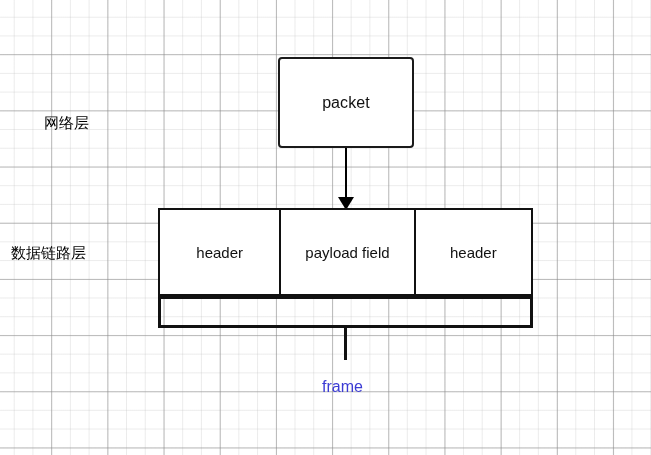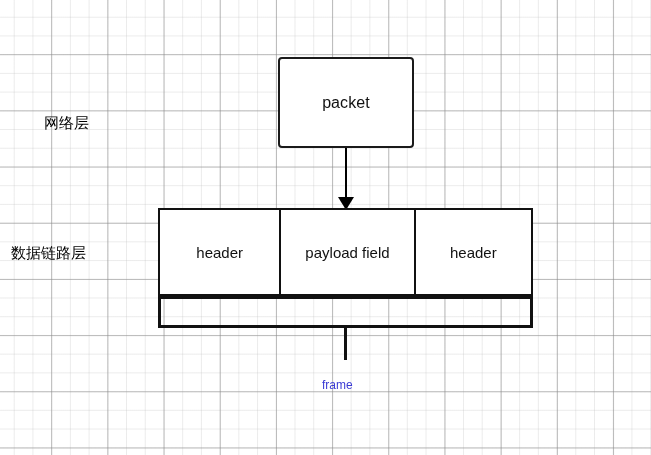--- a/index.html
+++ b/index.html
@@ -130,21 +130,21 @@
     width: 3px;
     height: 32px;
     background: #111111;
   }
 
   
   #frame-caption {
     position: absolute;
     left: 322px;
     top: 379px;
-    font-size: 12px;
+    font-size: 16px;
     color: #3b3bd4;
     white-space: nowrap;
     line-height: 1;
   }
 
   
   #watermark {
     position: absolute;
     right: 8px;
     bottom: 12px;

